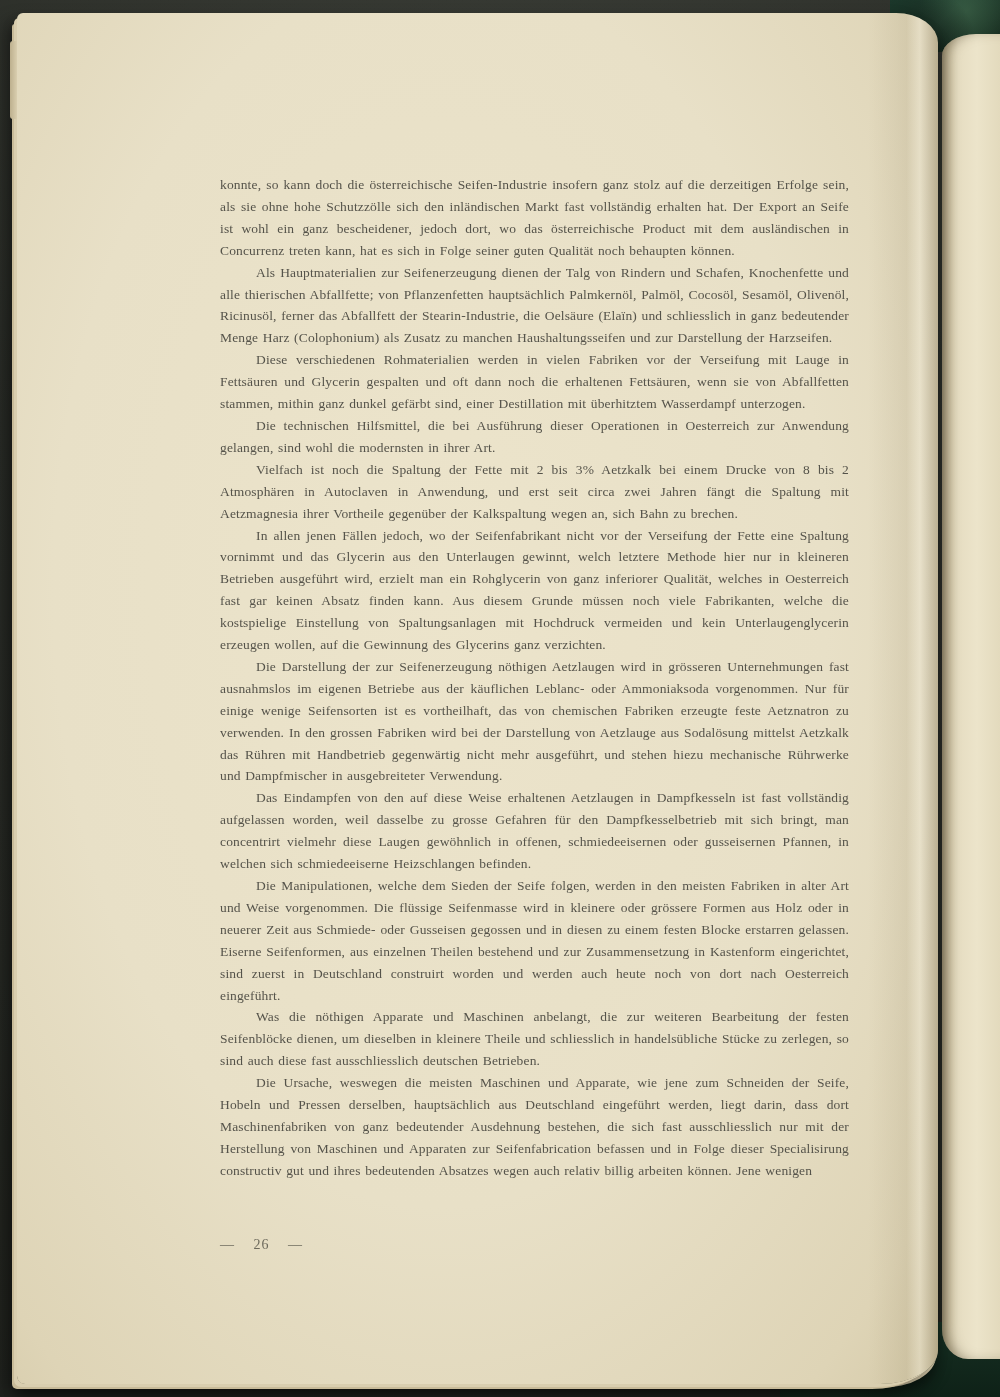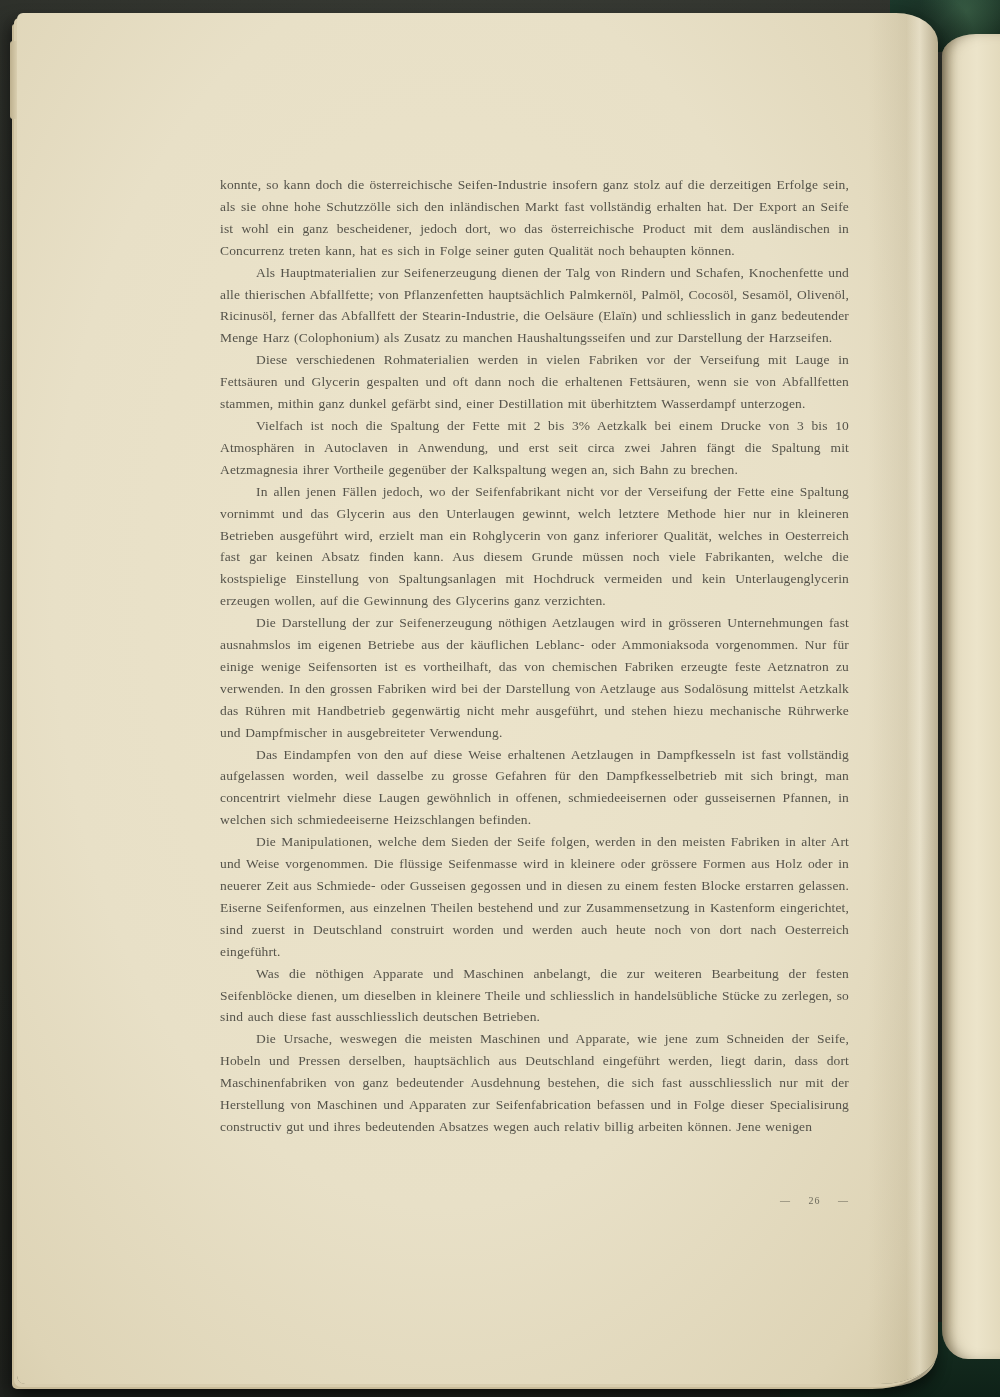--- a/index.html
+++ b/index.html
@@ -111,43 +111,44 @@
   .text-block p {
     margin: 0;
     text-indent: 36px;
   }
   .text-block p.continued {
     text-indent: 0;
   }
 
   .page-footer {
     position: absolute;
-    left: 203px; top: 1182px;
+    left: 203px; top: 1224px;
     width: 629px;
-    text-align: right;
+    text-align: left;
     color: #6d6a5c;
-    font-size: 10px;
+    font-size: 14px;
     letter-spacing: 1px;
     word-spacing: 14px;
   }
 </style>
 </head>
 <body>
 
 <div class="scene">
   <div class="cover-top-right"></div>
   <div class="cover-bottom-right"></div>
   <div class="facing-page"></div>
 
   <div class="page">
     <div class="text-block">
       <p class="continued">konnte, so kann doch die österreichische Seifen-Industrie insofern ganz stolz auf die derzeitigen Erfolge sein, als sie ohne hohe Schutzzölle sich den inländischen Markt fast vollständig erhalten hat. Der Export an Seife ist wohl ein ganz bescheidener, jedoch dort, wo das österreichische Product mit dem ausländischen in Concurrenz treten kann, hat es sich in Folge seiner guten Qualität noch behaupten können.</p>
       <p>Als Hauptmaterialien zur Seifenerzeugung dienen der Talg von Rindern und Schafen, Knochenfette und alle thierischen Abfallfette; von Pflanzenfetten hauptsächlich Palmkernöl, Palmöl, Cocosöl, Sesamöl, Olivenöl, Ricinusöl, ferner das Abfallfett der Stearin-Industrie, die Oelsäure (Elaïn) und schliesslich in ganz bedeutender Menge Harz (Colophonium) als Zusatz zu manchen Haushaltungsseifen und zur Darstellung der Harzseifen.</p>
       <p>Diese verschiedenen Rohmaterialien werden in vielen Fabriken vor der Verseifung mit Lauge in Fettsäuren und Glycerin gespalten und oft dann noch die erhaltenen Fettsäuren, wenn sie von Abfallfetten stammen, mithin ganz dunkel gefärbt sind, einer Destillation mit überhitztem Wasserdampf unterzogen.</p>
-      <p>Vielfach ist noch die Spaltung der Fette mit 2 bis 3% Aetzkalk bei einem Drucke von 3 bis 10 Atmosphären in Autoclaven in Anwendung, und erst seit circa zwei Jahren fängt die Spaltung mit Aetzmagnesia ihrer Vortheile gegenüber der Kalkspaltung wegen an, sich Bahn zu brechen.</p>
+      <p>Die technischen Hilfsmittel, die bei Ausführung dieser Operationen in Oesterreich zur Anwendung gelangen, sind wohl die modernsten in ihrer Art.</p>
+      <p>Vielfach ist noch die Spaltung der Fette mit 2 bis 3% Aetzkalk bei einem Drucke von 8 bis 2 Atmosphären in Autoclaven in Anwendung, und erst seit circa zwei Jahren fängt die Spaltung mit Aetzmagnesia ihrer Vortheile gegenüber der Kalkspaltung wegen an, sich Bahn zu brechen.</p>
       <p>In allen jenen Fällen jedoch, wo der Seifenfabrikant nicht vor der Verseifung der Fette eine Spaltung vornimmt und das Glycerin aus den Unterlaugen gewinnt, welch letztere Methode hier nur in kleineren Betrieben ausgeführt wird, erzielt man ein Rohglycerin von ganz inferiorer Qualität, welches in Oesterreich fast gar keinen Absatz finden kann. Aus diesem Grunde müssen noch viele Fabrikanten, welche die kostspielige Einstellung von Spaltungsanlagen mit Hochdruck vermeiden und kein Unterlaugenglycerin erzeugen wollen, auf die Gewinnung des Glycerins ganz verzichten.</p>
       <p>Die Darstellung der zur Seifenerzeugung nöthigen Aetzlaugen wird in grösseren Unternehmungen fast ausnahmslos im eigenen Betriebe aus der käuflichen Leblanc- oder Ammoniaksoda vorgenommen. Nur für einige wenige Seifensorten ist es vortheilhaft, das von chemischen Fabriken erzeugte feste Aetznatron zu verwenden. In den grossen Fabriken wird bei der Darstellung von Aetzlauge aus Sodalösung mittelst Aetzkalk das Rühren mit Handbetrieb gegenwärtig nicht mehr ausgeführt, und stehen hiezu mechanische Rührwerke und Dampfmischer in ausgebreiteter Verwendung.</p>
       <p>Das Eindampfen von den auf diese Weise erhaltenen Aetzlaugen in Dampfkesseln ist fast vollständig aufgelassen worden, weil dasselbe zu grosse Gefahren für den Dampfkesselbetrieb mit sich bringt, man concentrirt vielmehr diese Laugen gewöhnlich in offenen, schmiedeeisernen oder gusseisernen Pfannen, in welchen sich schmiedeeiserne Heizschlangen befinden.</p>
       <p>Die Manipulationen, welche dem Sieden der Seife folgen, werden in den meisten Fabriken in alter Art und Weise vorgenommen. Die flüssige Seifenmasse wird in kleinere oder grössere Formen aus Holz oder in neuerer Zeit aus Schmiede- oder Gusseisen gegossen und in diesen zu einem festen Blocke erstarren gelassen. Eiserne Seifenformen, aus einzelnen Theilen bestehend und zur Zusammensetzung in Kastenform eingerichtet, sind zuerst in Deutschland construirt worden und werden auch heute noch von dort nach Oesterreich eingeführt.</p>
       <p>Was die nöthigen Apparate und Maschinen anbelangt, die zur weiteren Bearbeitung der festen Seifenblöcke dienen, um dieselben in kleinere Theile und schliesslich in handelsübliche Stücke zu zerlegen, so sind auch diese fast ausschliesslich deutschen Betrieben.</p>
       <p>Die Ursache, weswegen die meisten Maschinen und Apparate, wie jene zum Schneiden der Seife, Hobeln und Pressen derselben, hauptsächlich aus Deutschland eingeführt werden, liegt darin, dass dort Maschinenfabriken von ganz bedeutender Ausdehnung bestehen, die sich fast ausschliesslich nur mit der Herstellung von Maschinen und Apparaten zur Seifenfabrication befassen und in Folge dieser Specialisirung constructiv gut und ihres bedeutenden Absatzes wegen auch relativ billig arbeiten können. Jene wenigen</p>
     </div>
     <div class="page-footer">— 26 —</div>
   </div>
 </div>

